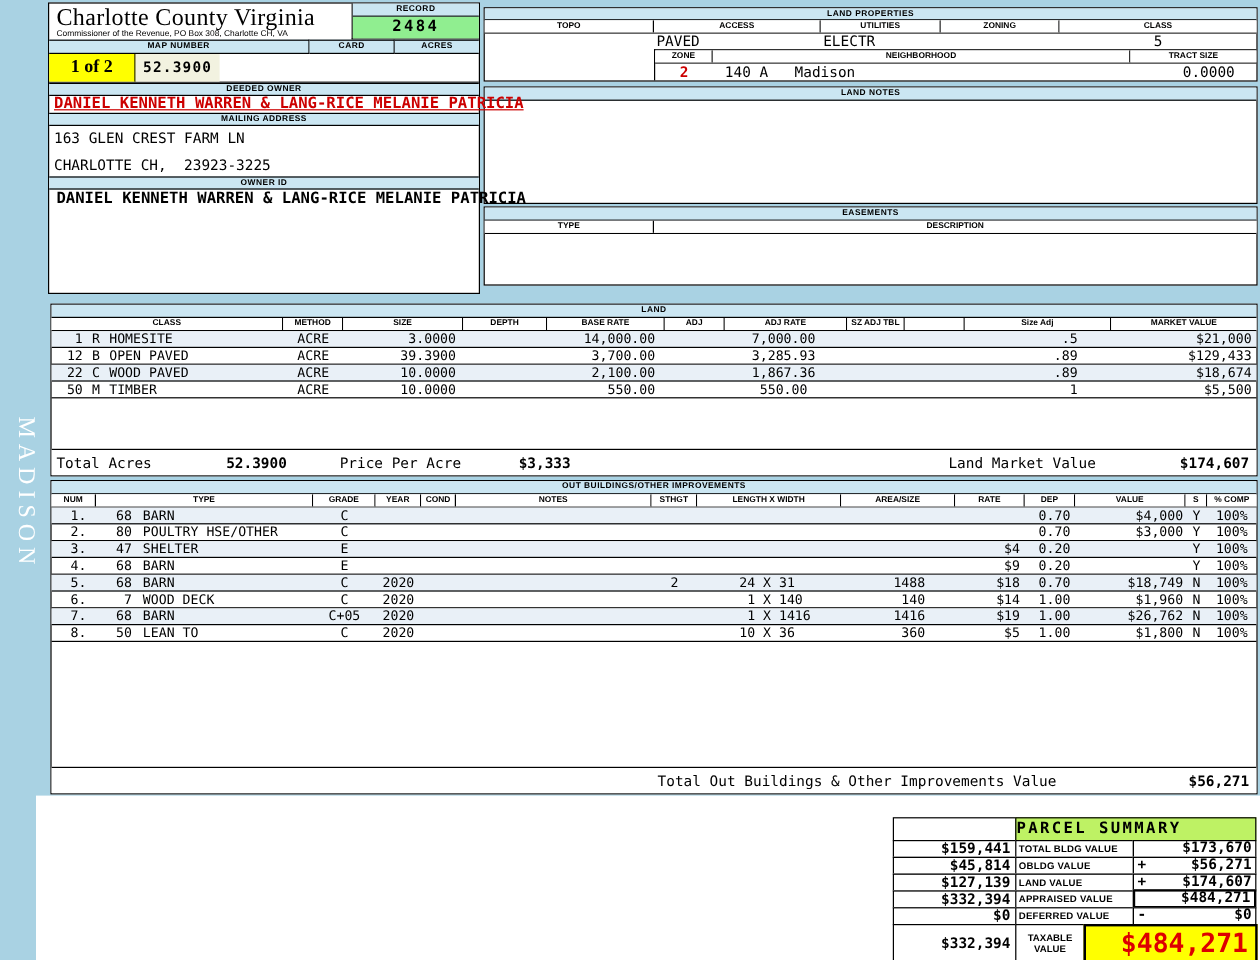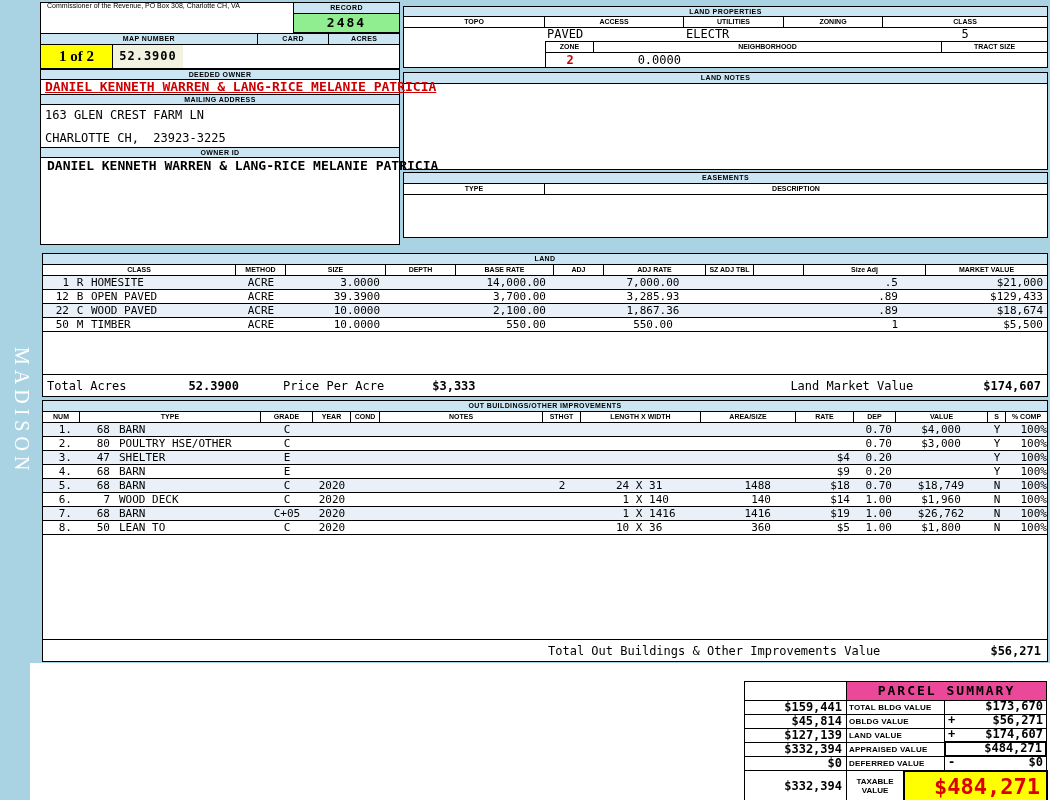--- a/index.html
+++ b/index.html
@@ -98,32 +98,32 @@
   .total-row .b{font-weight:bold}
 
   
   #ob-section{left:42px;top:400px;width:1006px;height:262px;display:flex;flex-direction:column}
   #ob-section .bar{border-top:none}
   .oc1{width:37px;text-align:right;padding-right:8px}.oc2{width:181px;display:flex}
   .oc3{width:52px;text-align:center}.oc4{width:38px;text-align:center}.oc5{width:29px}
   .oc6{width:163px;text-align:center}.oc7{width:38px;text-align:center}
   .oc8{width:120px;padding-left:35px}.oc9{width:95px;text-align:right;padding-right:25px}
   .oc10{width:58px;text-align:right;padding-right:4px}.oc11{width:42px;text-align:right;padding-right:4px}
-  .oc12{width:92px;text-align:center;padding-right:2px}.oc13{width:18px;text-align:center}
-  .oc14{flex:1;text-align:right;padding-right:0}
+  .oc12{width:92px;text-align:right;padding-right:2px}.oc13{width:18px;text-align:center}
+  .oc14{flex:1;text-align:center;padding-right:0}
   .o-code{width:30px;text-align:right;display:inline-block}
   .o-name{margin-left:9px}
 
   
   #parcel-summary{left:745px;top:682px;width:303px;display:flex;flex-direction:column;font-family:"Liberation Sans",sans-serif}
   .ps-row{display:flex}
   .ps-cell{border:1px solid #000;background:#fff;margin-top:-1px;margin-left:-1px}
   .ps-hdr-row{height:19px}
   .ps-left{width:103px;text-align:right;padding-right:4px;font:bold 12px "DejaVu Sans Mono","Liberation Mono",monospace;line-height:12px}
-  .ps-title{width:201px;background:#ec4899;text-align:center;font:bold 13px "DejaVu Sans Mono","Liberation Mono",monospace;letter-spacing:2px;line-height:17px}
+  .ps-title{width:201px;background:#bef264;text-align:left;font:bold 13px "DejaVu Sans Mono","Liberation Mono",monospace;letter-spacing:2px;line-height:17px}
   .ps-data{height:14px}
   .ps-data .ps-left{line-height:12px}
   .ps-label{width:99px;font:bold 8px "Liberation Sans",sans-serif;padding:2px 0 0 2px;letter-spacing:.2px}
   .ps-opval{width:103px;display:flex;font:bold 12px "DejaVu Sans Mono","Liberation Mono",monospace;line-height:11px}
   .ps-op{width:13px;text-align:center}
   .ps-val{flex:1;text-align:right;padding-right:3px}
   .ps-opval.thick{border:2px solid #000;margin-top:-2px;line-height:10px}
   .ps-tax-row{height:34px}
   .ps-tax-row .ps-left{line-height:31px}
   .ps-tax-label{width:58px;font:bold 8px "Liberation Sans",sans-serif;text-align:center;padding-top:6px;line-height:9px}
@@ -133,20 +133,21 @@
 </head>
 <body>
 
 <div id="white-bottom" class="abs"></div>
 
 <div id="madison" class="abs">MADISON</div>
 
 <div id="top-left" class="abs box">
   <div class="tl-title-row">
     <div class="title-area">
+      <div class="county-title">Charlotte County Virginia</div>
       <div class="county-sub">Commissioner of the Revenue, PO Box 308, Charlotte CH, VA</div>
     </div>
     <div class="record-box">
       <div class="bar">RECORD</div>
       <div class="record-val">2484</div>
     </div>
   </div>
   <div class="mn-hdr-row">
     <div class="bar w-mapnum">MAP NUMBER</div>
     <div class="bar w-card">CARD</div>
@@ -187,20 +188,24 @@
   <div class="lp-zone-strip">
     <div class="lp-spacer"></div>
     <div class="zone-table">
       <div class="zt-hdr">
         <div class="zc-zone">ZONE</div>
         <div class="zc-neigh">NEIGHBORHOOD</div>
         <div class="zc-tract">TRACT SIZE</div>
       </div>
       <div class="zt-val">
         <div class="zone-num">2</div>
+        <div class="neigh-val">
+          <span class="neigh-code">140 A</span>
+          <span class="neigh-name">Madison</span>
+        </div>
         <div class="tract-val">0.0000</div>
       </div>
     </div>
   </div>
 </div>
 
 <div id="land-notes" class="abs box">
   <div class="bar">LAND NOTES</div>
   <div class="ln-body">
   </div>

